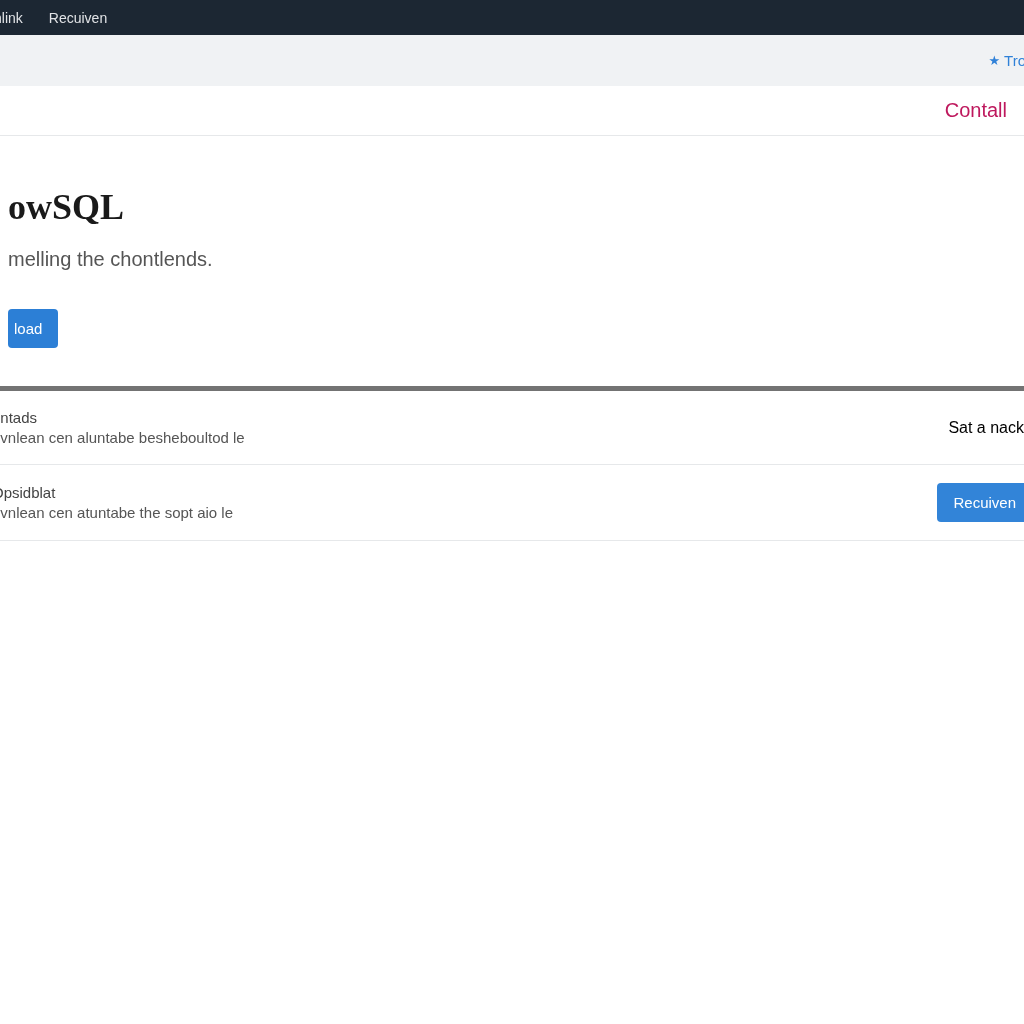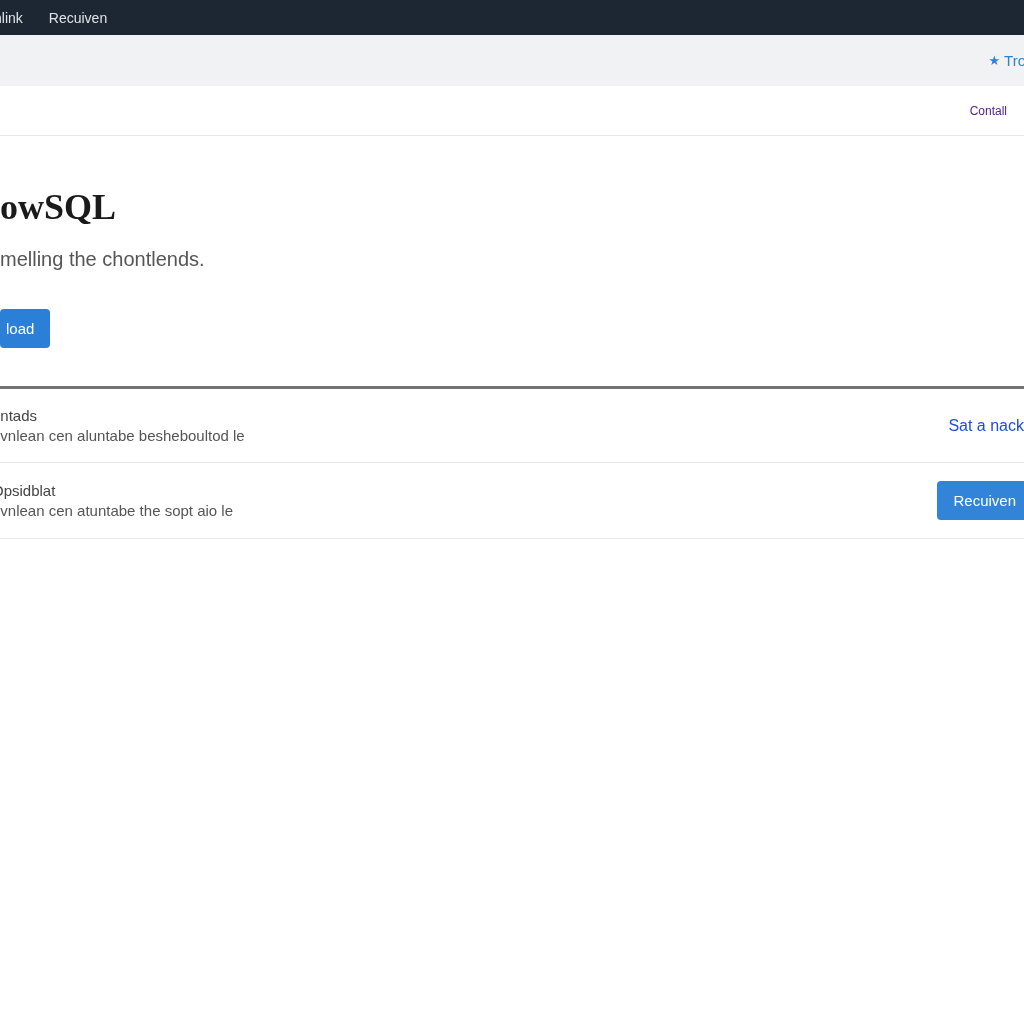--- a/index.html
+++ b/index.html
@@ -56,27 +56,27 @@
     .tabs-bar {
       background: #ffffff;
       height: 50px;
       display: flex;
       align-items: center;
       justify-content: flex-end;
       padding-right: 17px;
       border-bottom: 1px solid #e6e8ea;
     }
     .tab-link {
-      color: #4c1d95;
-      font-size: 12px;
+      color: #be185d;
+      font-size: 20px;
       cursor: pointer;
     }
     .hero {
-      padding: 50px 0 38px 8px;
-      border-bottom: 3px solid #737373;
+      padding: 50px 0 38px 16px;
+      border-bottom: 5px solid #737373;
     }
     .hero-title {
       font-family: Georgia, 'Times New Roman', serif;
       font-size: 36px;
       font-weight: 700;
       color: #1a1a1a;
       margin-bottom: 20px;
       margin-left: -8px;
     }
     .hero-subtitle {
@@ -108,21 +108,21 @@
     .list-row-title {
       font-size: 15px;
       color: #444;
       margin-bottom: 3px;
     }
     .list-row-desc {
       font-size: 15px;
       color: #555;
     }
     .list-row-link {
-      color: #1d4ed8;
+      color: #000000;
       font-size: 16px;
       cursor: pointer;
       margin-right: 0px;
     }
     .list-row-button {
       background: #3284d8;
       color: #ffffff;
       border: none;
       border-radius: 4px;
       padding: 11px 16px;

